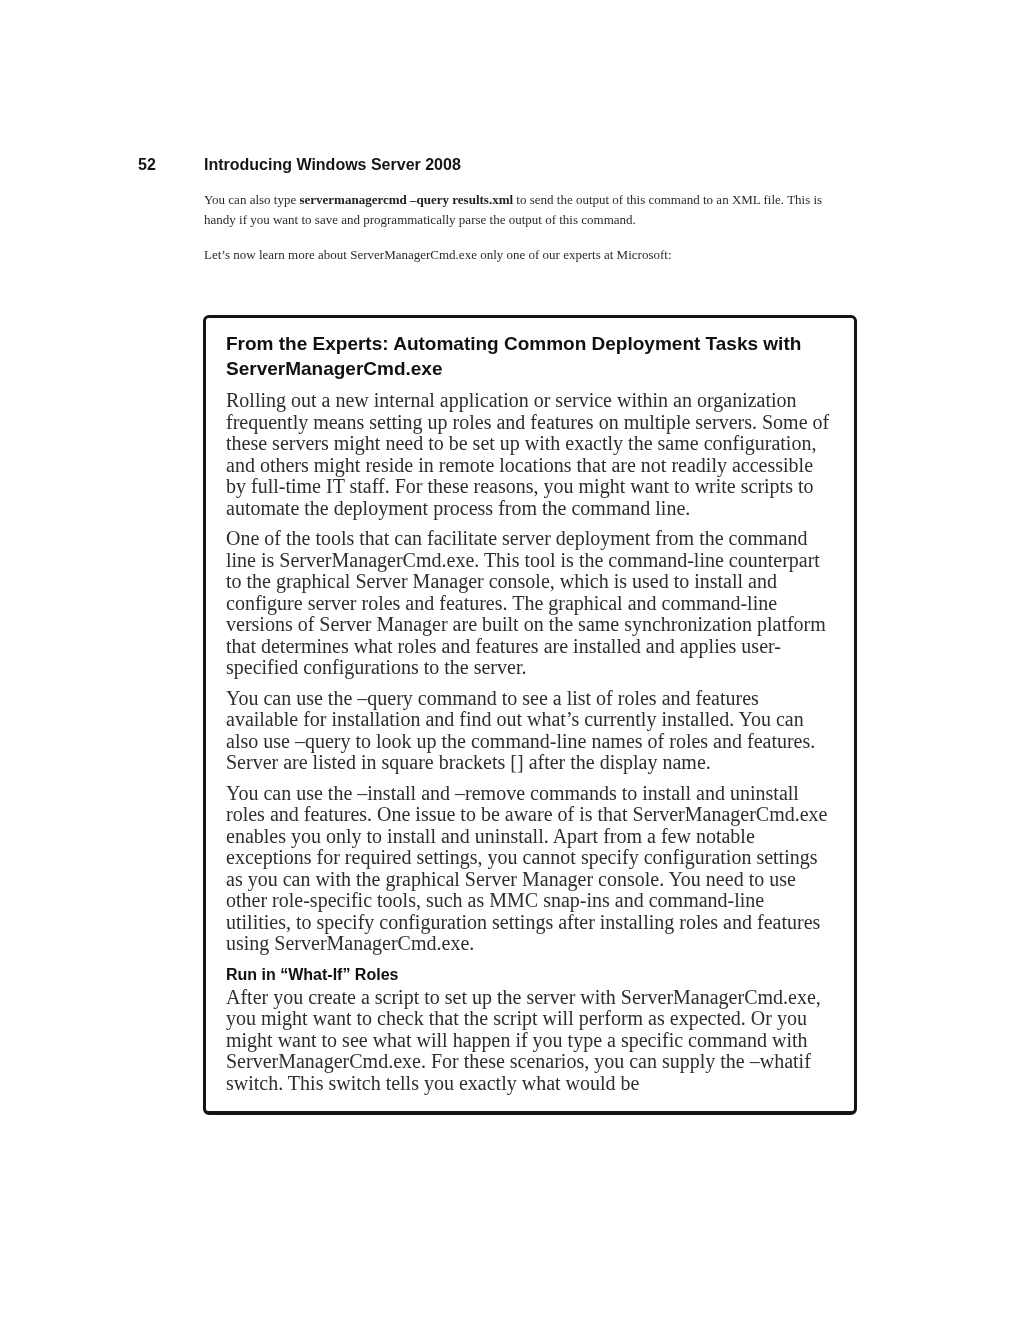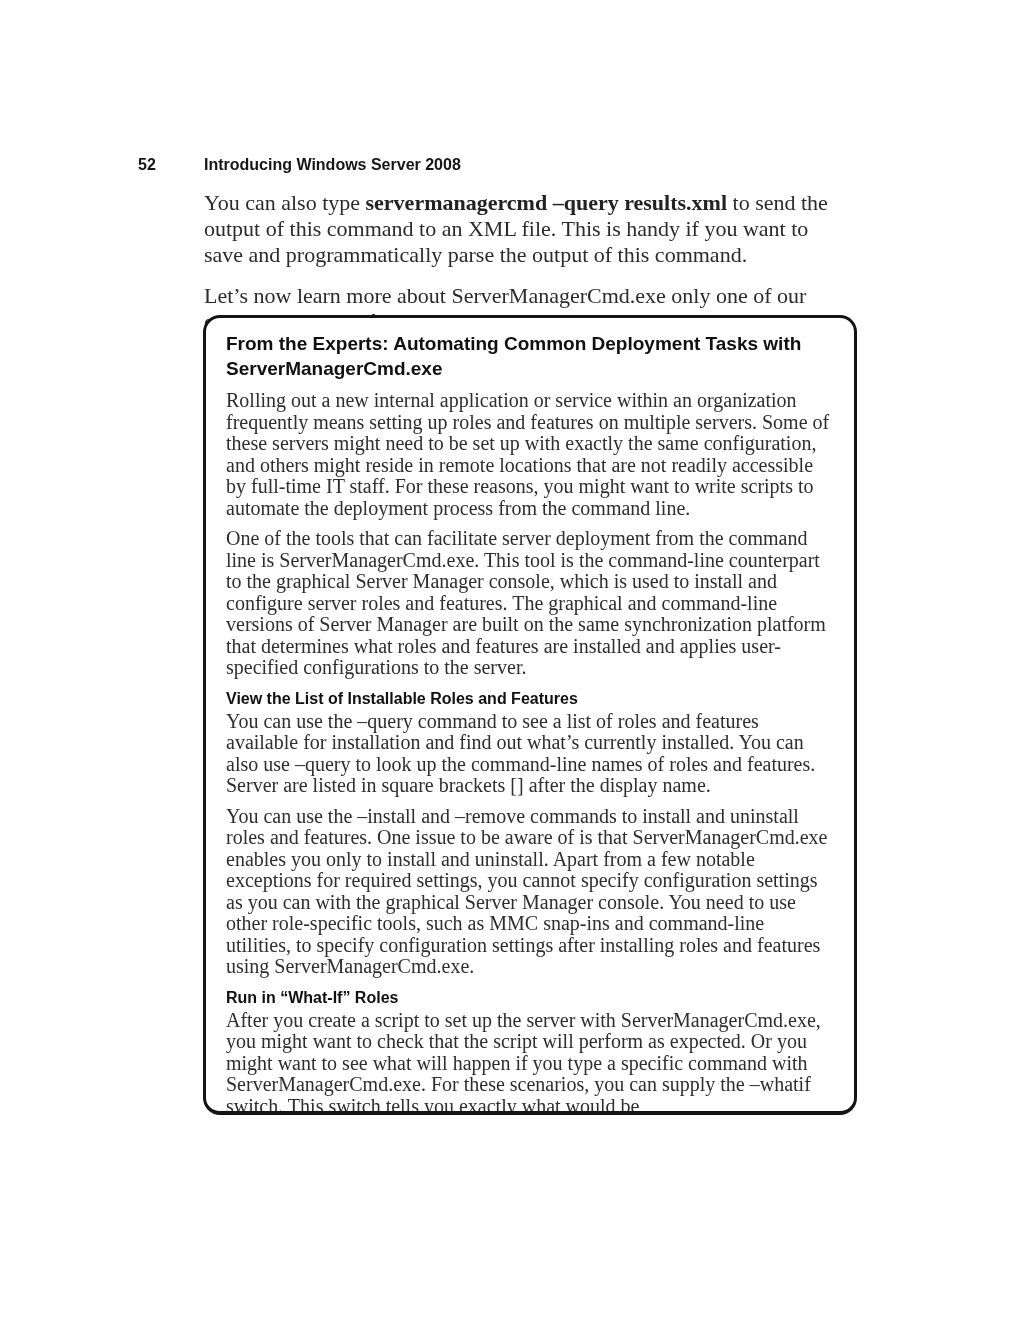--- a/index.html
+++ b/index.html
@@ -27,40 +27,40 @@
   }
   .page-number {
     display: inline-block;
     width: 66px;
   }
   .intro {
     position: absolute;
     left: 204px;
     top: 190px;
     width: 644px;
-    font-size: 22px;
-    line-height: 26px;
+    font-size: 13px;
+    line-height: 20px;
   }
   .intro p {
     margin: 0 0 15px 0;
   }
   .cmd-bold {
     font-weight: bold;
     color: #222222;
   }
   .expert-box {
     position: absolute;
     left: 203px;
     top: 315px;
     width: 608px;
     height: 766px;
     padding: 13px 20px 14px 20px;
     border: 3px solid #141414;
     border-bottom-width: 4px;
-    border-radius: 17px;
+    border-radius: 6px;
     background: #ffffff;
     overflow: hidden;
   }
   .expert-title {
     font-family: "Liberation Sans", sans-serif;
     font-weight: bold;
     font-size: 19px;
     line-height: 25px;
     color: #101010;
     margin: 0 0 9px 0;
@@ -94,20 +94,19 @@
   <p><span>You can also type </span><span class="cmd-bold">servermanagercmd –query results.xml</span><span> to send the output of this command to an XML file. This is handy if you want to save and programmatically parse the output of this command.</span></p>
   <p>Let’s now learn more about ServerManagerCmd.exe only one of our experts at Microsoft:</p>
 </section>
 
 <aside class="expert-box">
   <h2 class="expert-title">From the Experts: Automating Common Deployment Tasks with ServerManagerCmd.exe</h2>
 
   <p>Rolling out a new internal application or service within an organization frequently means setting up roles and features on multiple servers. Some of these servers might need to be set up with exactly the same configuration, and others might reside in remote locations that are not readily accessible by full-time IT staff. For these reasons, you might want to write scripts to automate the deployment process from the command line.</p>
   <p>One of the tools that can facilitate server deployment from the command line is ServerManagerCmd.exe. This tool is the command-line counterpart to the graphical Server Manager console, which is used to install and configure server roles and features. The graphical and command-line versions of Server Manager are built on the same synchronization platform that determines what roles and features are installed and applies user-specified configurations to the server.</p>
 
-  <h3 class="section-heading">View the List of Installable Roles and Features</h3>
   <p class="section-body">You can use the –query command to see a list of roles and features available for installation and find out what’s currently installed. You can also use –query to look up the command-line names of roles and features. Server are listed in square brackets [] after the display name.</p>
 
   <p class="section-body">You can use the –install and –remove commands to install and uninstall roles and features. One issue to be aware of is that ServerManagerCmd.exe enables you only to install and uninstall. Apart from a few notable exceptions for required settings, you cannot specify configuration settings as you can with the graphical Server Manager console. You need to use other role-specific tools, such as MMC snap-ins and command-line utilities, to specify configuration settings after installing roles and features using ServerManagerCmd.exe.</p>
 
   <h3 class="section-heading">Run in “What-If” Roles</h3>
   <p class="section-body">After you create a script to set up the server with ServerManagerCmd.exe, you might want to check that the script will perform as expected. Or you might want to see what will happen if you type a specific command with ServerManagerCmd.exe. For these scenarios, you can supply the –whatif switch. This switch tells you exactly what would be</p>
 </aside>
 
 </body></html>

